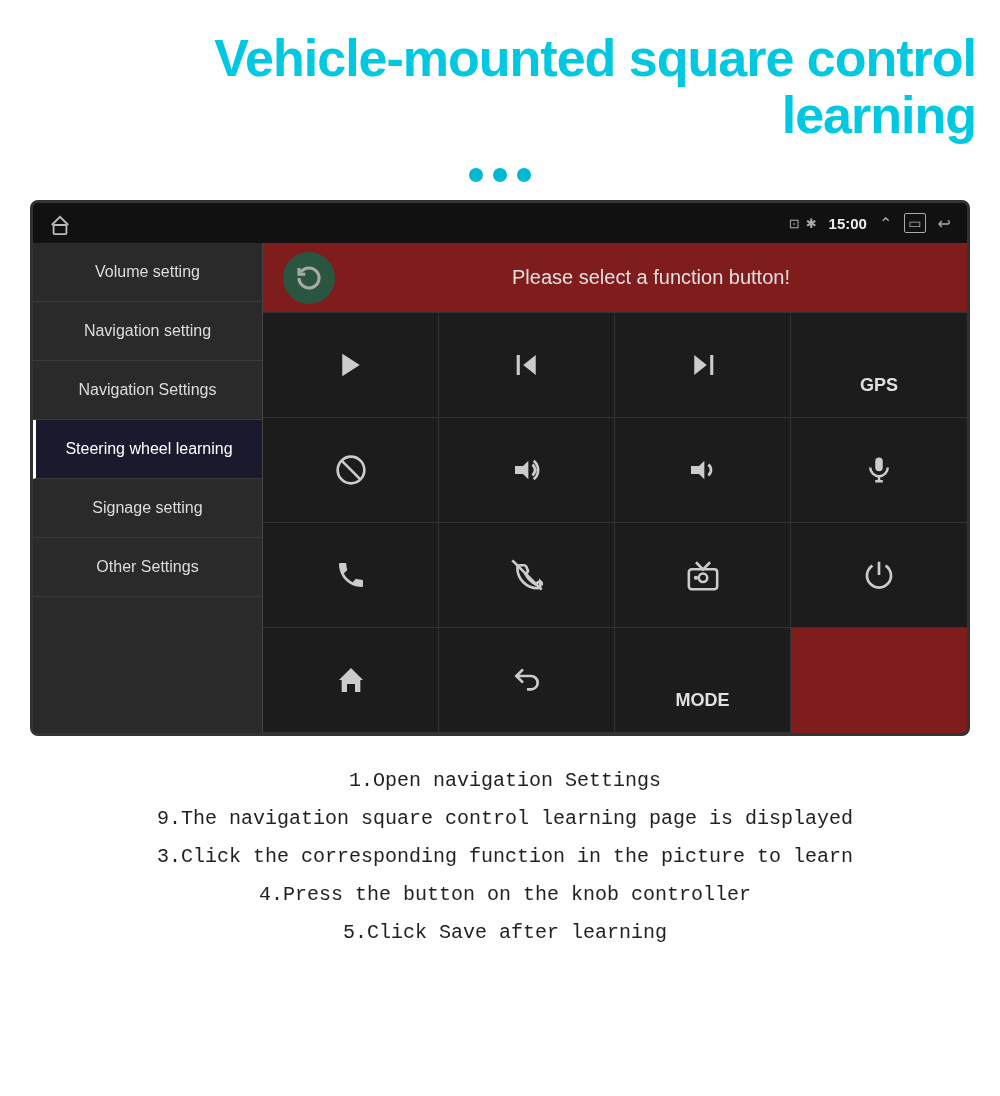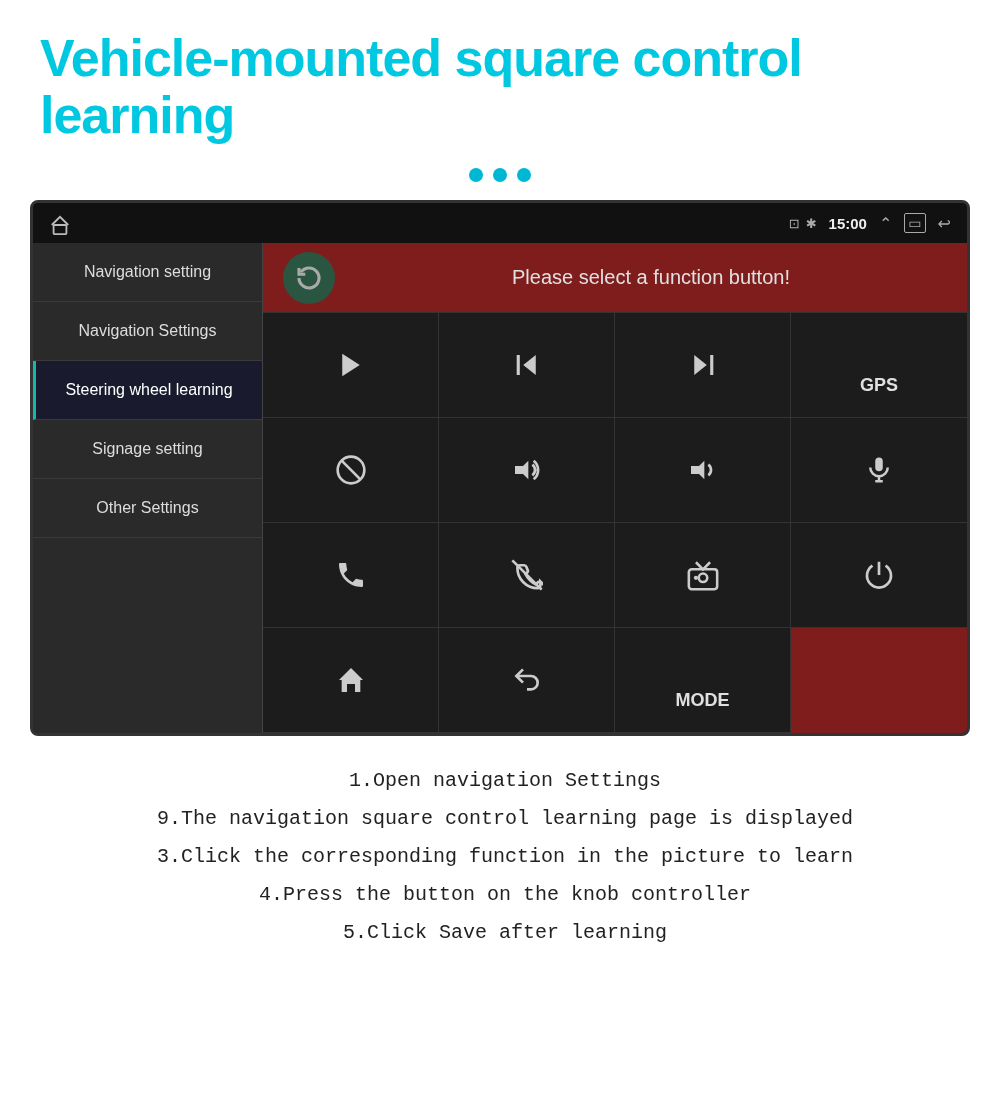--- a/index.html
+++ b/index.html
@@ -16,22 +16,22 @@
       height: 1096px;
       background: #fff;
       display: flex;
       flex-direction: column;
       align-items: center;
     }
 
     
     .title-section {
       width: 100%;
-      padding: 30px 56px 10px 40px;
-      text-align: left;
+      padding: 30px 24px 10px 40px;
+      text-align: right;
     }
     .main-title {
       font-size: 52px;
       font-weight: 900;
       color: #00c8e0;
       letter-spacing: -1px;
       line-height: 1.1;
     }
 
     
@@ -109,21 +109,21 @@
       color: #ddd;
       font-size: 16px;
       text-align: center;
       border-bottom: 1px solid #3a3a3a;
       cursor: pointer;
       user-select: none;
     }
     .sidebar-item.active {
       background: #1a1a2e;
       color: #fff;
-      border-left: 3px solid #14b8a6;
+      border-left: 3px solid #ffffff;
     }
 
     
     .main-panel {
       flex: 1;
       background: #7f1d1d;
       display: flex;
       flex-direction: column;
       padding: 0;
     }
@@ -243,20 +243,23 @@
         <span style="color:#aaa; font-size:14px; border:1.5px solid #aaa; padding:1px 3px; border-radius:2px;">▭</span>
 
         <span style="color:#aaa; font-size:16px;">↩</span>
       </div>
     </div>
 
     <div class="screen-content">
 
       <div class="sidebar">
         <div class="sidebar-item">
+          <span>Volume setting</span>
+        </div>
+        <div class="sidebar-item">
           <span>Navigation setting</span>
         </div>
         <div class="sidebar-item">
           <span>Navigation Settings</span>
         </div>
         <div class="sidebar-item active">
           <span>Steering wheel learning</span>
         </div>
         <div class="sidebar-item">
           <span>Signage setting</span>

